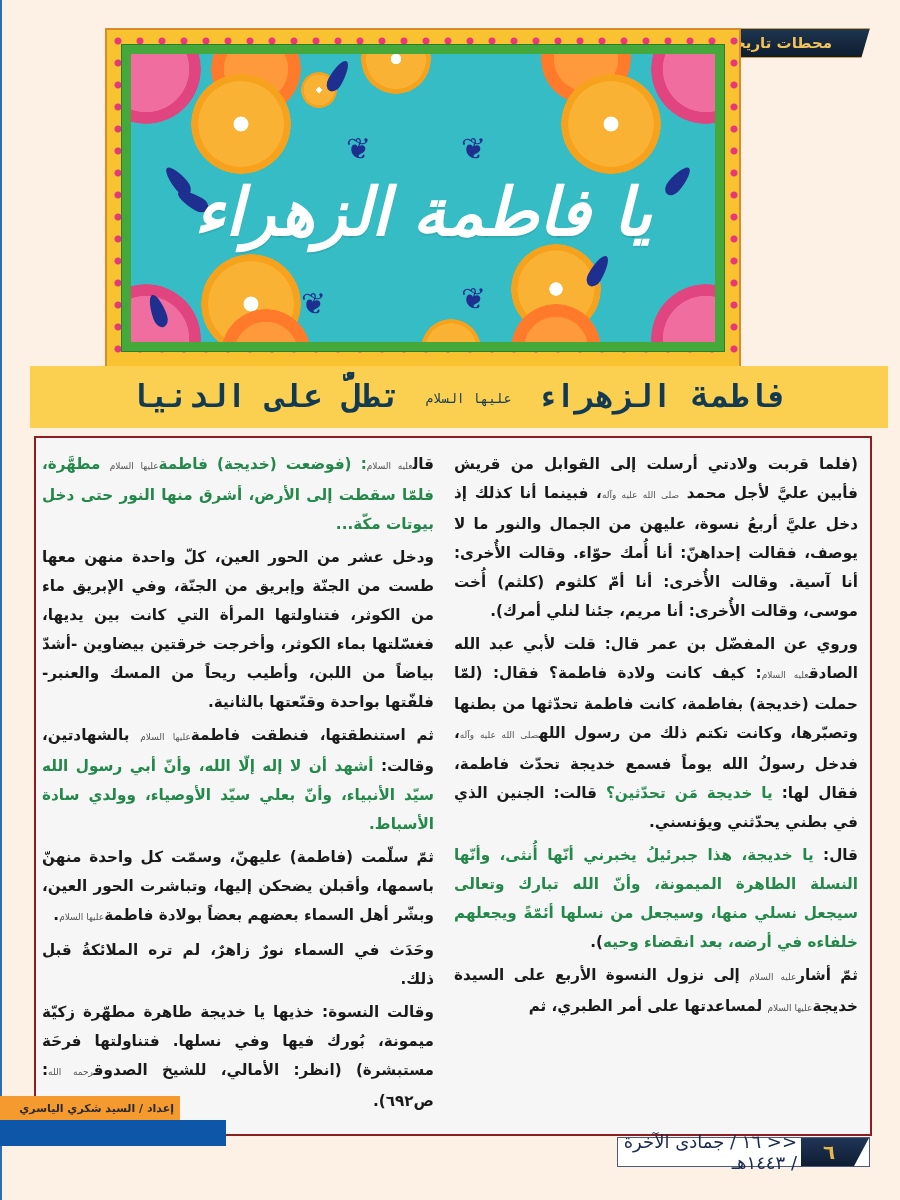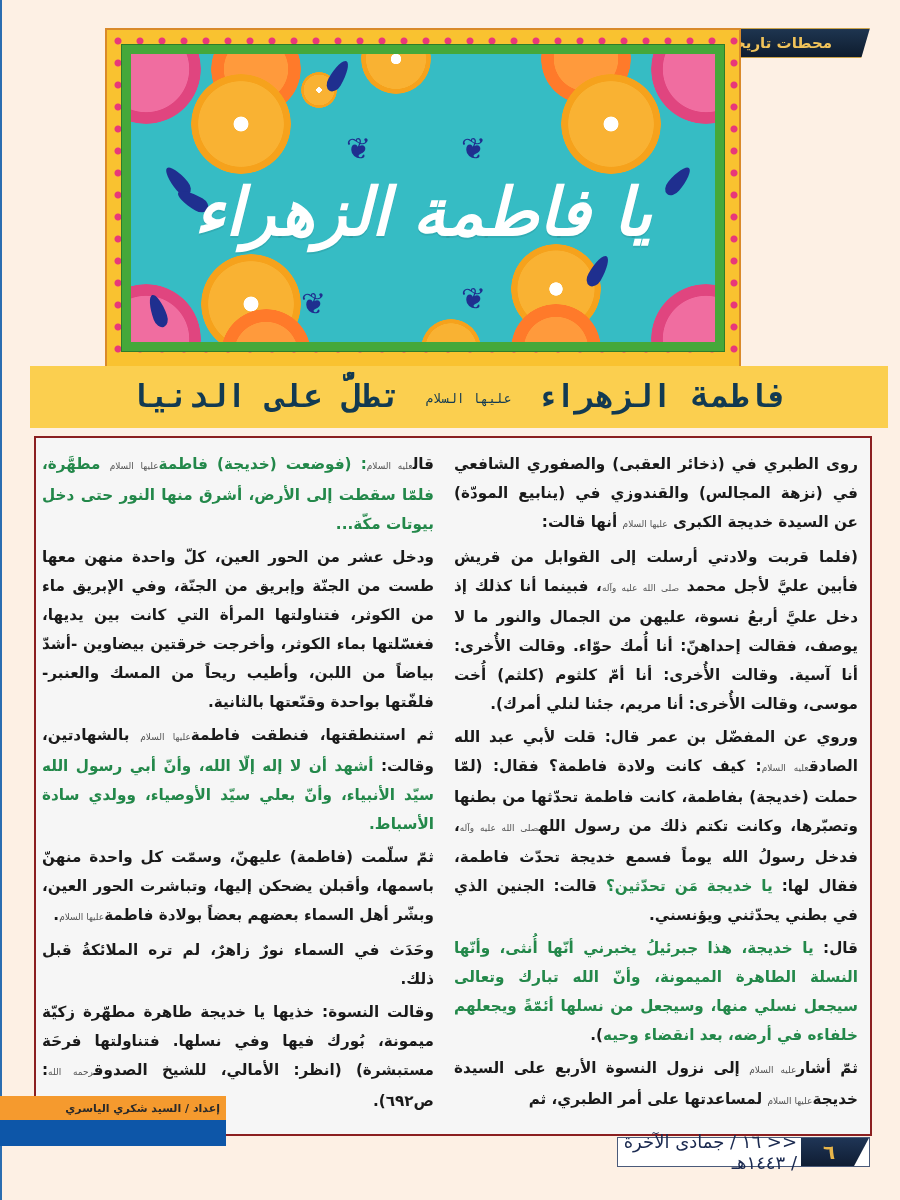--- a/index.html
+++ b/index.html
@@ -74,21 +74,21 @@
     font-size:15.2px; line-height:29px; color:#1a1a1a; font-weight:bold;
   }
   .col-right { right:8px; width:412px; }
   .col-left { right:432px; width:400px; }
   .col p { margin:4px; }
   .green { color:#23884a; }
   .honor { font-size:9px; font-weight:normal; color:#555; }
 
   
   .credit {
-    position:absolute; left:0; top:1096px; width:226px; height:24px;
+    position:absolute; left:0; top:1096px; width:180px; height:24px;
     background:#f59a2e; display:flex; align-items:center; justify-content:flex-end; padding-right:6px; box-sizing:border-box;
   }
   .credit span { font-size:11px; color:#2a2a2a; direction:rtl; font-weight:bold; }
   .credit-blue { position:absolute; left:0; top:1120px; width:226px; height:26px; background:#0d56a8; }
 
   
   .footer {
     position:absolute; left:617px; top:1137px; width:253px; height:30px;
     border:1px solid #4a5a7a; background:#fff; box-sizing:border-box;
   }
@@ -147,25 +147,20 @@
   <h1>
     <span>فاطمة الزهراء</span>
     <span class="honorific">عليها السلام</span>
     <span>تطلُّ على الدنيا</span>
   </h1>
 </div>
 
 <div class="article-box">
   <div class="col col-right">
     <p>
-      <span>روى الطبري في (ذخائر العقبى) والصفوري الشافعي في (نزهة المجالس) والقندوزي في (ينابيع المودّة) عن السيدة خديجة الكبرى</span>
-      <span class="honor">عليها السلام</span>
-      <span>أنها قالت:</span>
-    </p>
-    <p>
       <span>(فلما قربت ولادتي أرسلت إلى القوابل من قريش فأبين عليَّ لأجل محمد</span>
       <span class="honor">صلى الله عليه وآله</span><span>، فبينما أنا كذلك إذ دخل عليَّ أربعُ نسوة، عليهن من الجمال والنور ما لا يوصف، فقالت إحداهنّ: أنا أُمك حوّاء. وقالت الأُخرى: أنا آسية. وقالت الأُخرى: أنا أمّ كلثوم (كلثم) أُخت موسى، وقالت الأُخرى: أنا مريم، جئنا لنلي أمرك).</span>
     </p>
     <p>
       <span>وروي عن المفضّل بن عمر قال: قلت لأبي عبد الله الصادق</span><span class="honor">عليه السلام</span><span>: كيف كانت ولادة فاطمة؟ فقال: (لمّا حملت (خديجة) بفاطمة، كانت فاطمة تحدّثها من بطنها وتصبّرها، وكانت تكتم ذلك من رسول الله</span><span class="honor">صلى الله عليه وآله</span><span>، فدخل رسولُ الله يوماً فسمع خديجة تحدّث فاطمة، فقال لها:</span>
       <span class="green">يا خديجة مَن تحدّثين؟</span>
       <span>قالت: الجنين الذي في بطني يحدّثني ويؤنسني.</span>
     </p>
     <p>
       <span>قال:</span>

